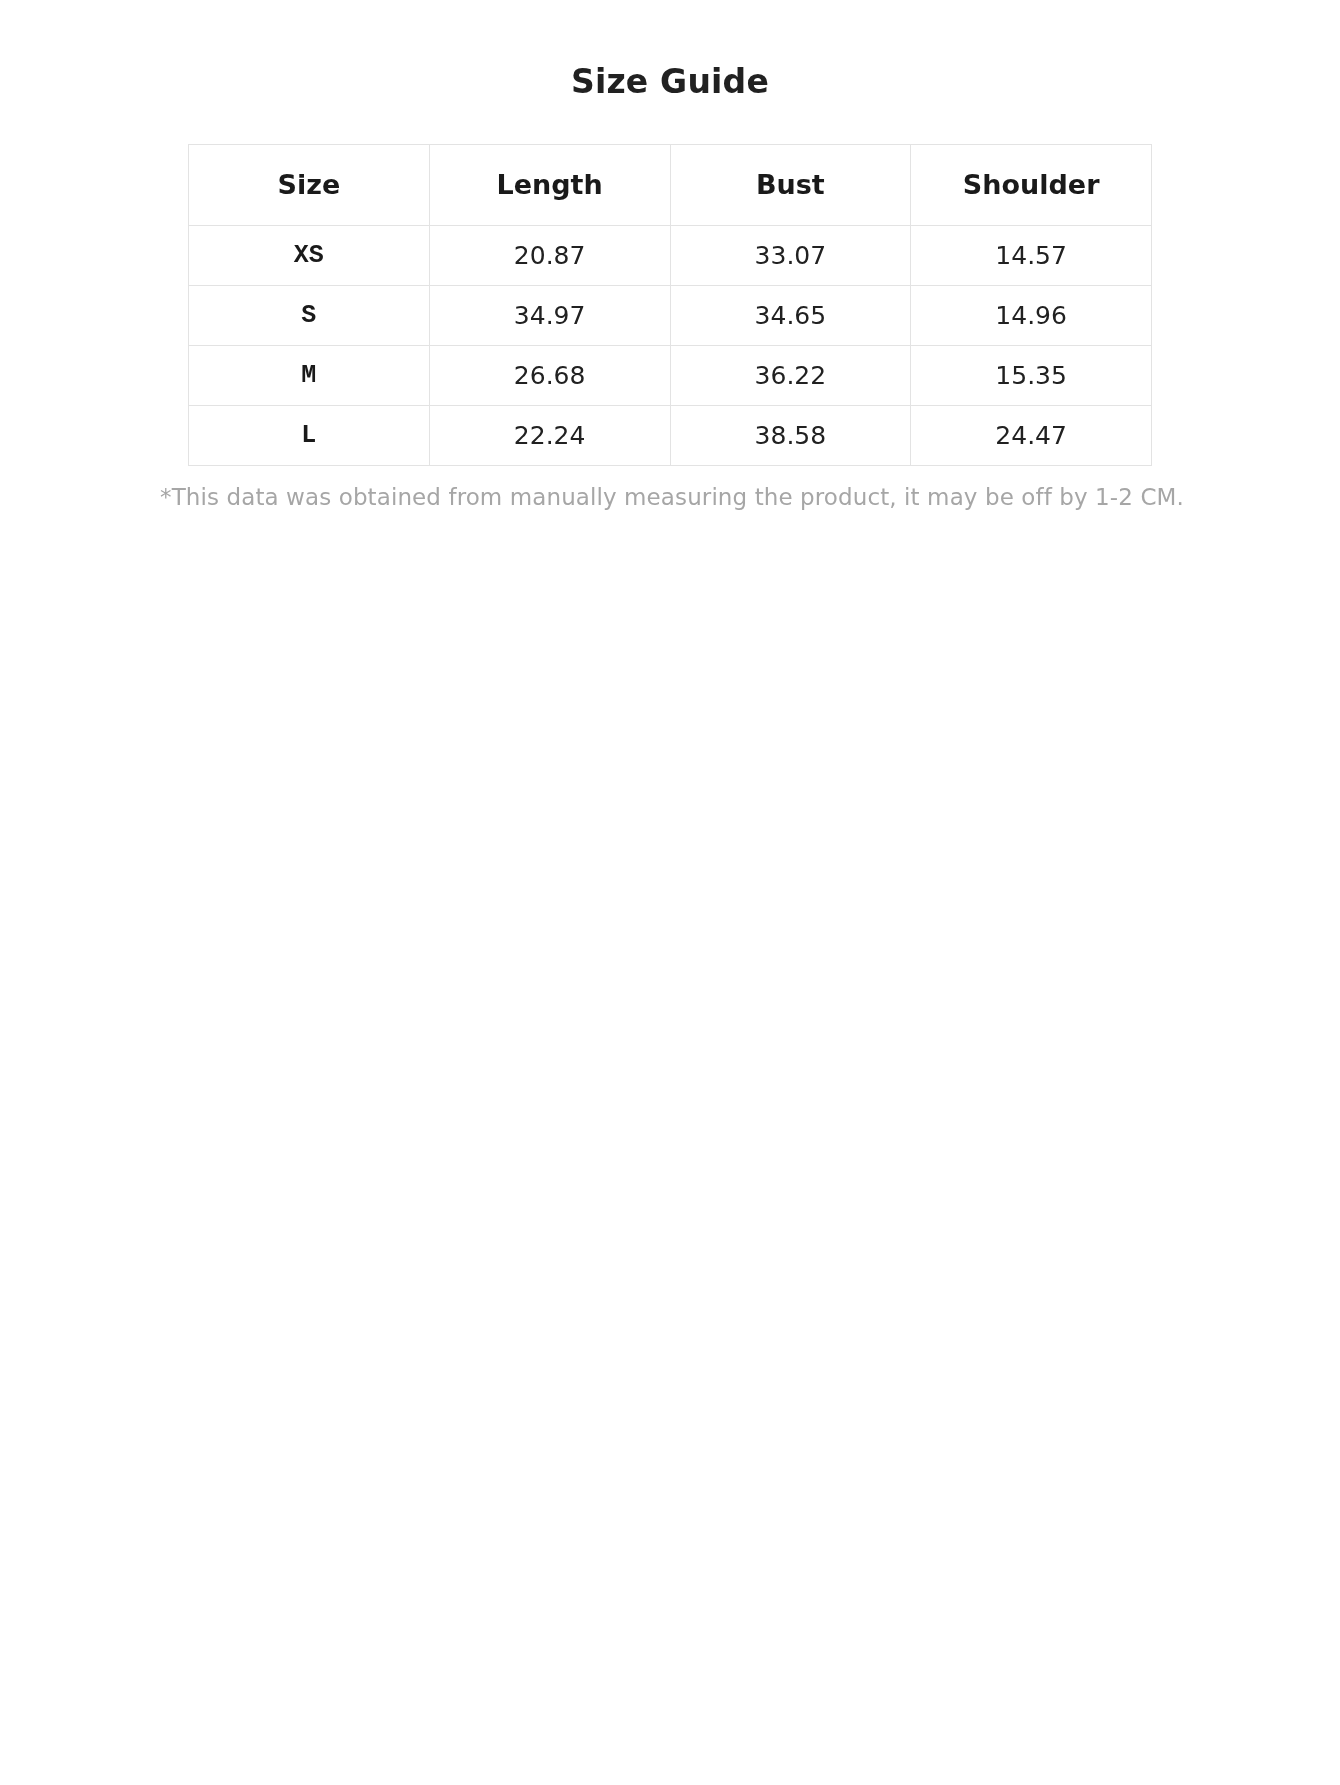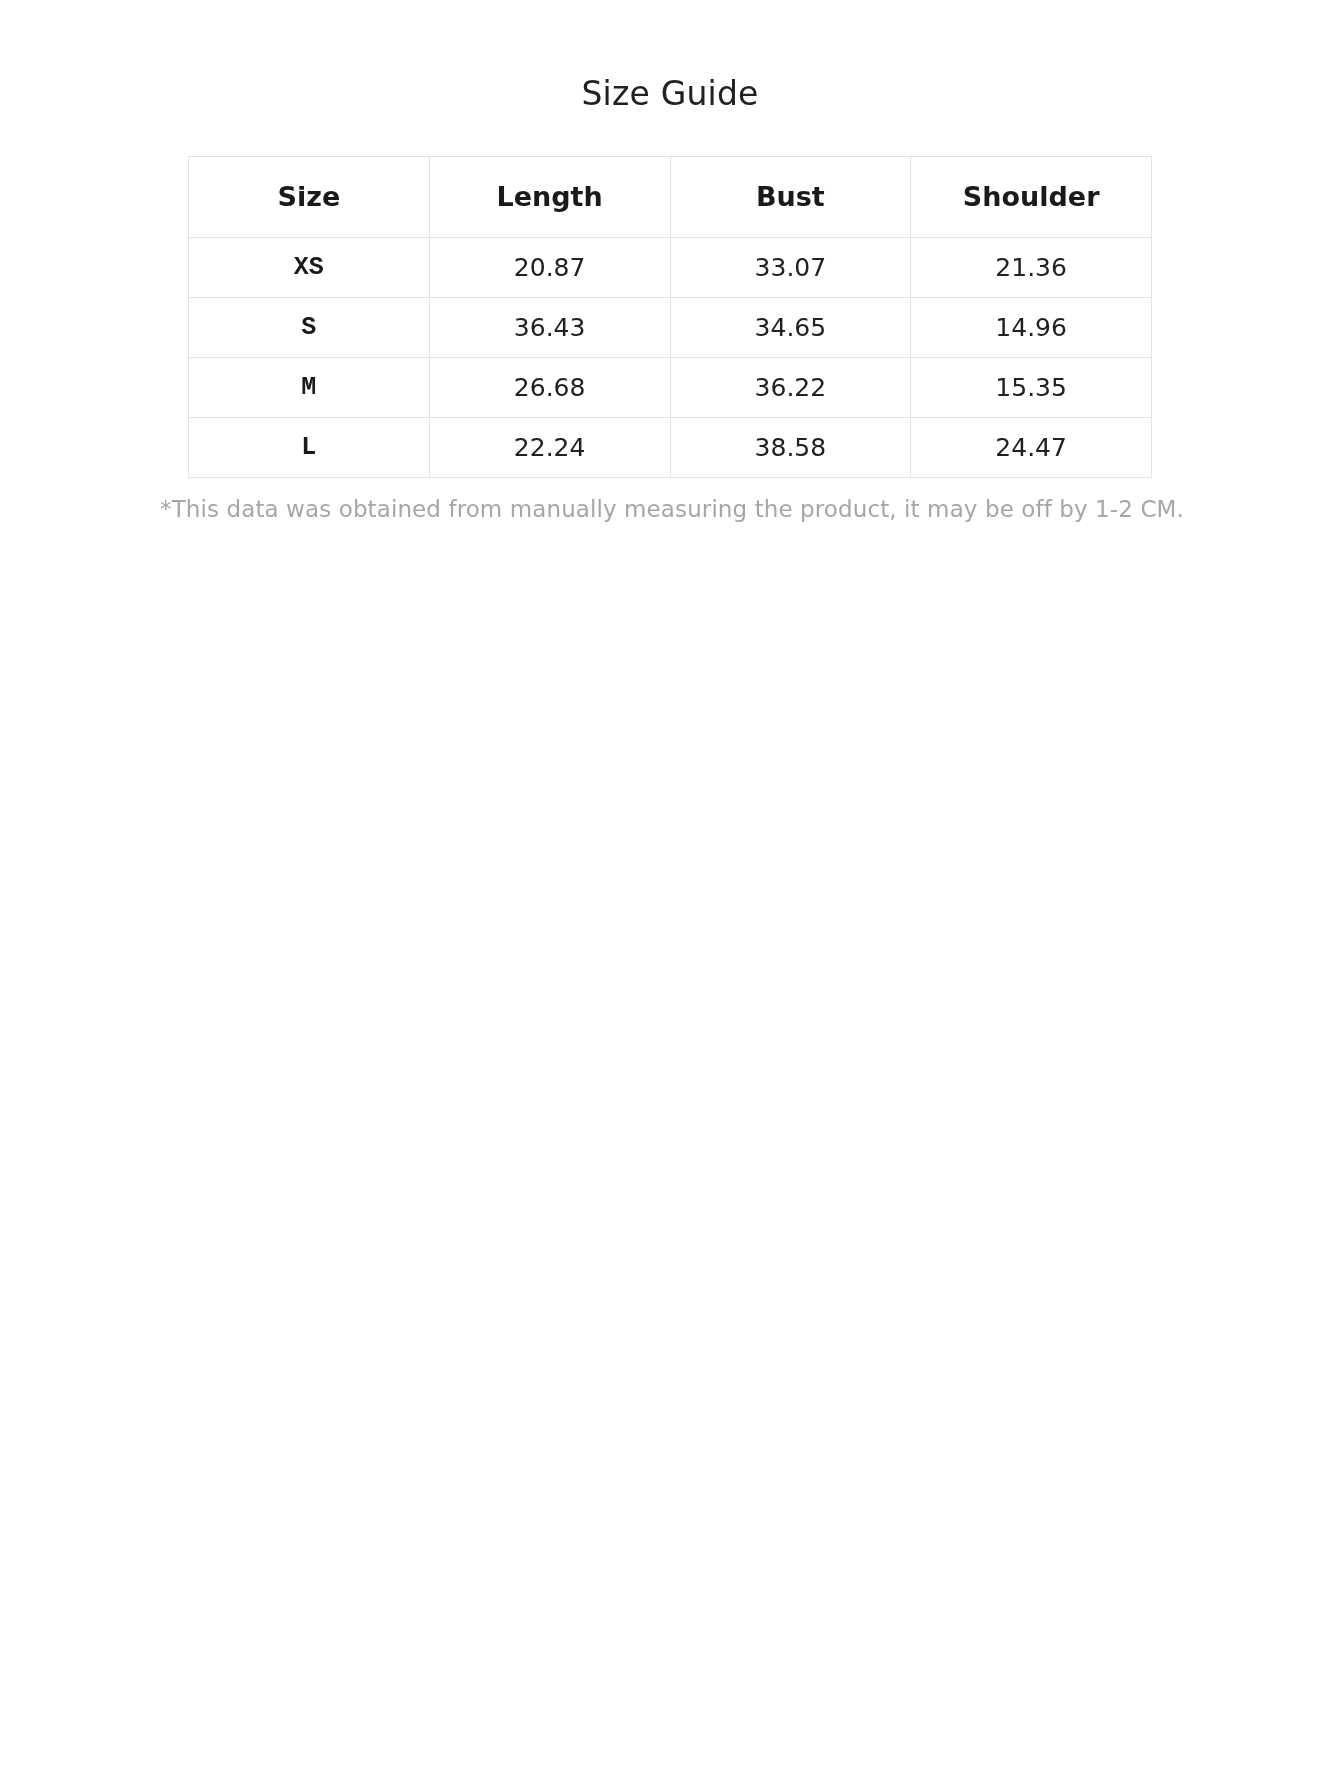--- a/index.html
+++ b/index.html
@@ -17,25 +17,25 @@
   }
 
   .page {
     position: relative;
     width: 1340px;
     height: 1785px;
     box-sizing: border-box;
   }
 
   .page-title {
-    margin: 12px;
+    margin: 0;
     padding-top: 62px;
     text-align: center;
     font-size: 33px;
-    font-weight: normal;
+    font-weight: bold;
     letter-spacing: 0.2px;
     color: #212121;
     line-height: 1.2;
   }
 
   .table-wrap {
     margin-top: 42px;
     padding-left: 188px;
     padding-right: 188px;
     box-sizing: border-box;
@@ -106,25 +106,25 @@
           <th>Length</th>
           <th>Bust</th>
           <th>Shoulder</th>
         </tr>
       </thead>
       <tbody>
         <tr>
           <td class="size-cell">XS</td>
           <td class="value-cell">20.87</td>
           <td class="value-cell">33.07</td>
-          <td class="value-cell">21.36</td>
+          <td class="value-cell">14.57</td>
         </tr>
         <tr>
           <td class="size-cell">S</td>
-          <td class="value-cell">36.43</td>
+          <td class="value-cell">34.97</td>
           <td class="value-cell">34.65</td>
           <td class="value-cell">14.96</td>
         </tr>
         <tr>
           <td class="size-cell">M</td>
           <td class="value-cell">26.68</td>
           <td class="value-cell">36.22</td>
           <td class="value-cell">15.35</td>
         </tr>
         <tr>

